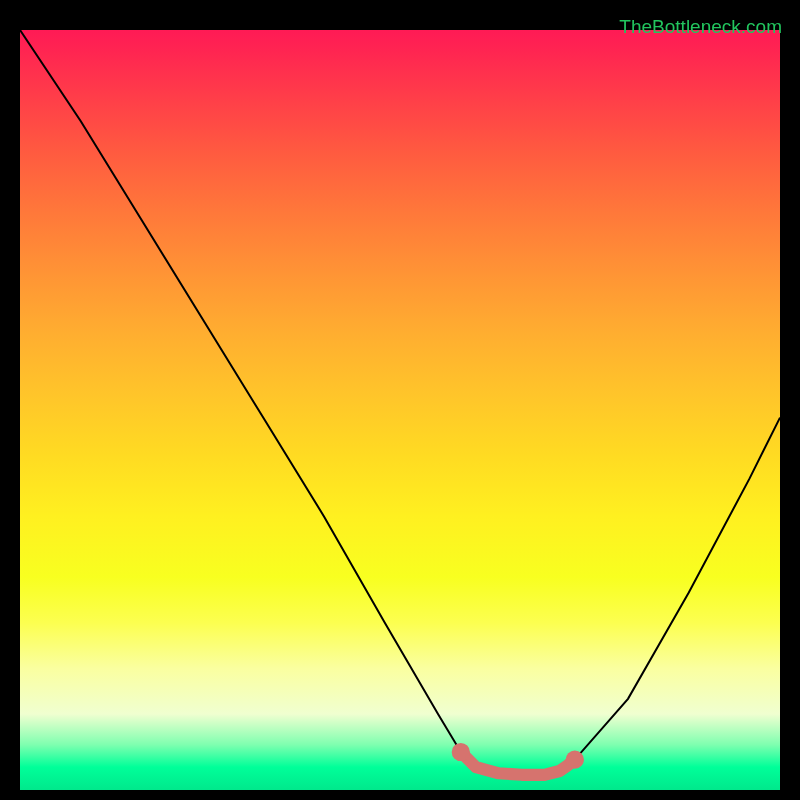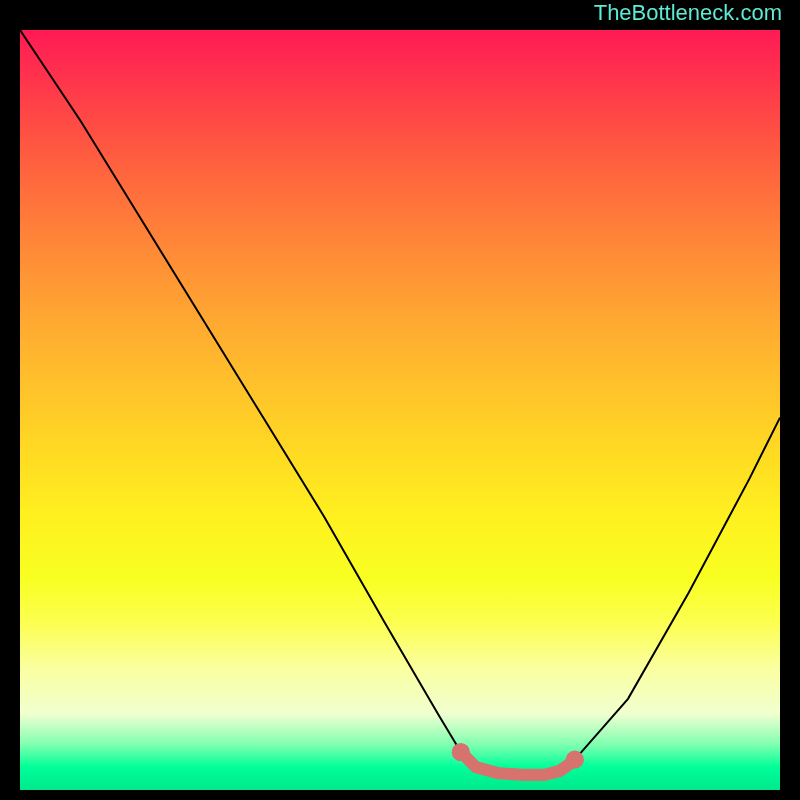--- a/index.html
+++ b/index.html
@@ -6,24 +6,24 @@
   body {
     width: 800px;
     height: 800px;
     background: #000;
     position: relative;
     overflow: hidden;
     font-family: Arial, sans-serif;
   }
   .watermark {
     position: absolute;
-    top: 0;
+    top: 16px;
     right: 18px;
-    color: #5eead4;
-    font-size: 22px;
+    color: #22c55e;
+    font-size: 19px;
     font-weight: 500;
     z-index: 10;
   }
   .plot-area {
     position: absolute;
     left: 20px;
     top: 30px;
     width: 760px;
     height: 760px;
     background: linear-gradient(to bottom,

